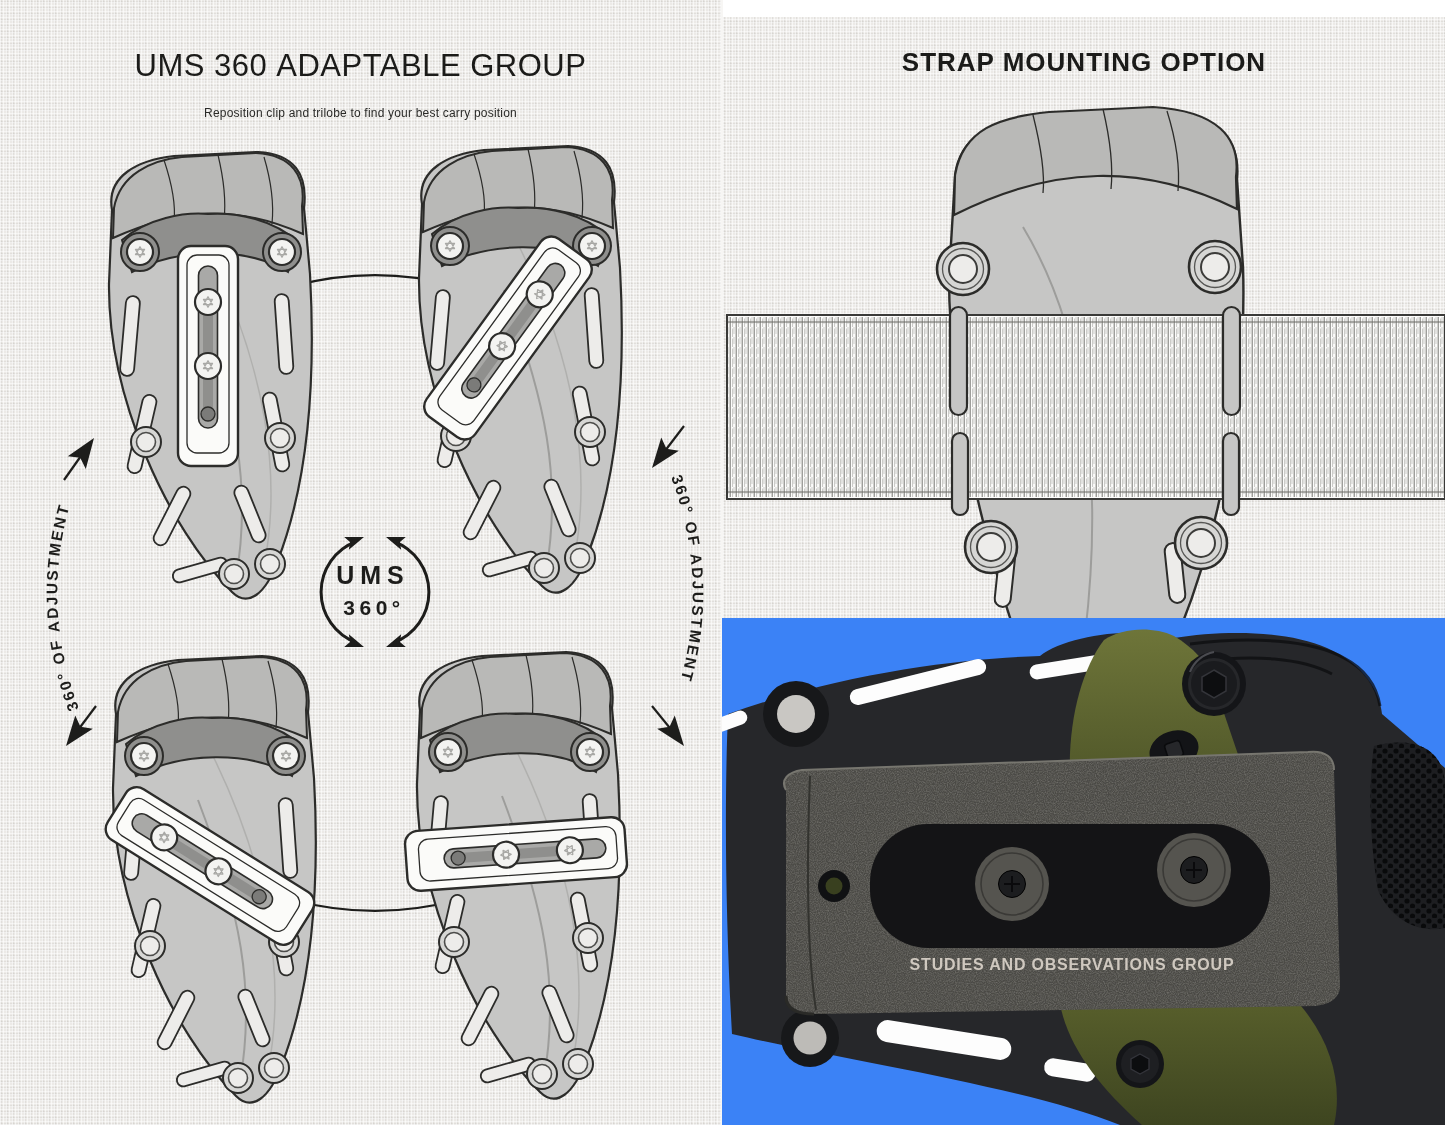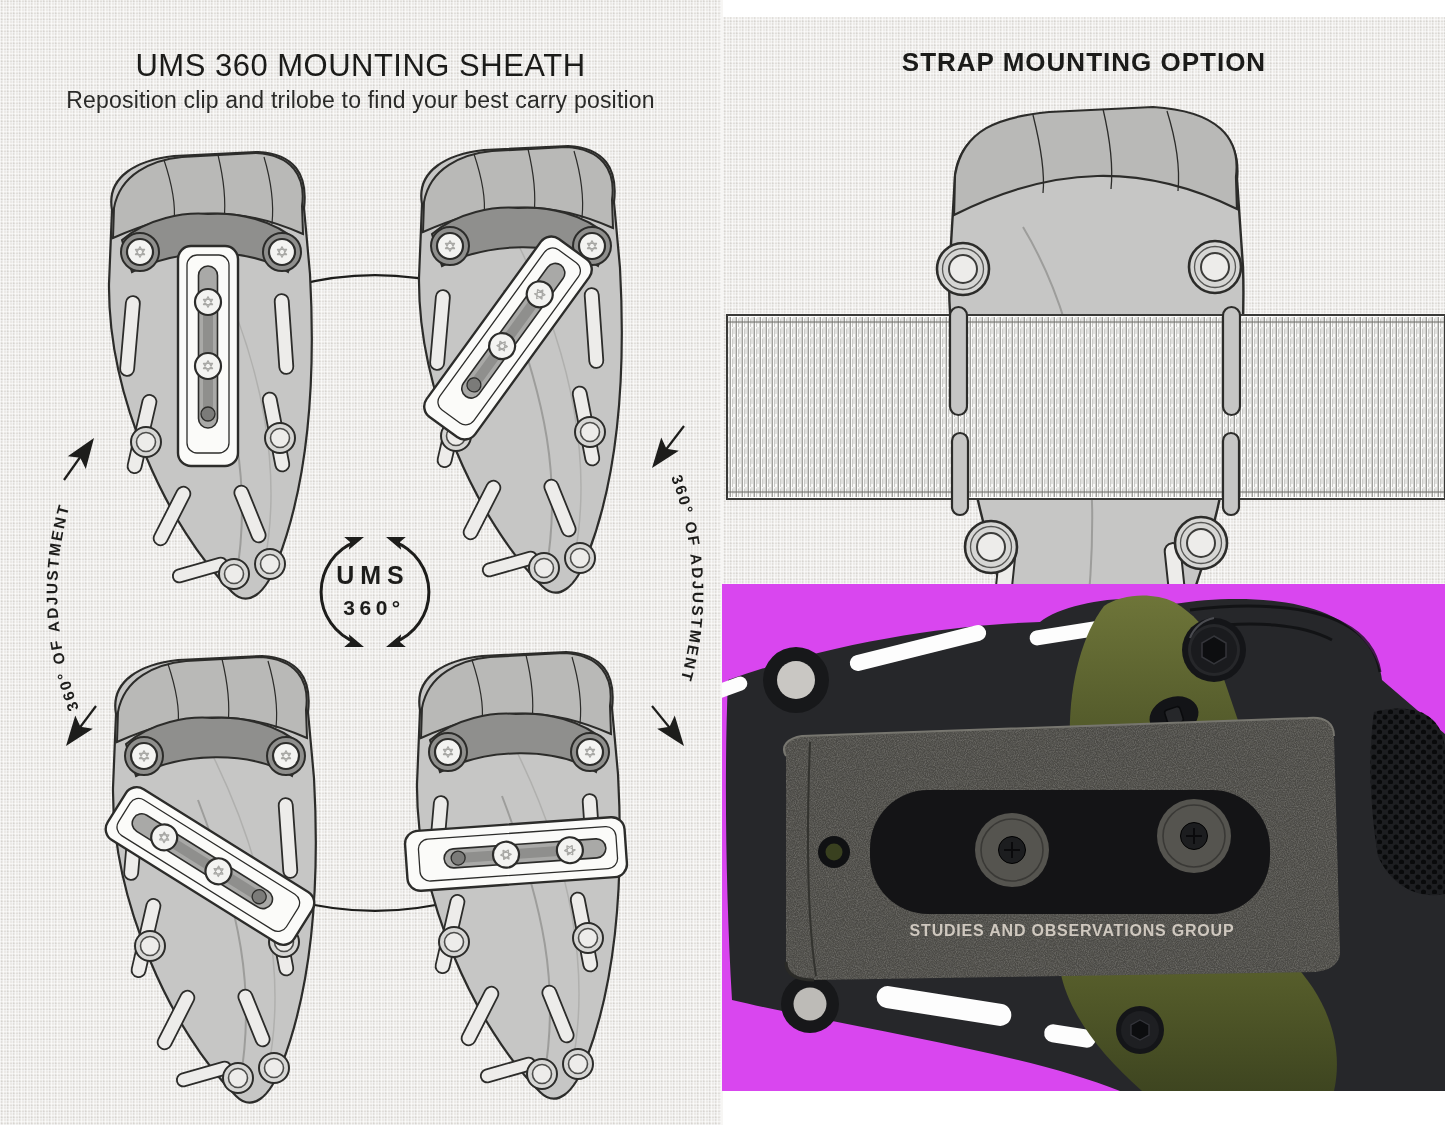--- a/index.html
+++ b/index.html
@@ -9,38 +9,38 @@
     background-color:#eceae7;
     background-image:
       repeating-linear-gradient(90deg, rgba(255,255,255,.6) 0 1px, rgba(0,0,0,0) 1px 3px),
       repeating-linear-gradient(0deg, rgba(255,255,255,.5) 0 1px, rgba(0,0,0,0) 1px 3px),
       repeating-linear-gradient(90deg, rgba(125,122,115,.10) 0 2px, rgba(0,0,0,0) 2px 6px),
       repeating-linear-gradient(0deg, rgba(125,122,115,.10) 0 2px, rgba(0,0,0,0) 2px 6px);
   }
   .panel{position:absolute;overflow:hidden}
   #left-panel{left:0;top:0;width:723px;height:1125px;border-right:2px solid #f7f6f4}
   #strap-panel{left:723px;top:17px;width:722px;height:618px}
-  #photo-panel{left:722px;top:584px;width:723px;height:507px;background:#d946ef}
+  #photo-panel{left:722px;top:618px;width:723px;height:507px;background:#3b82f6}
   .hdr{position:absolute;left:0;right:0;text-align:center;z-index:3}
   #left-header{top:50px}
   #strap-header{top:30px}
   .title{font-size:31px;line-height:1.05;color:#1b1b19;letter-spacing:.5px;font-weight:400;white-space:nowrap}
   .title .strong{font-weight:400}
   .title .rest{font-weight:400;margin-left:9px}
-  .subtitle{font-size:23px;color:#2a2a28;margin-top:4px;letter-spacing:.2px;white-space:nowrap}
+  .subtitle{font-size:12px;color:#2a2a28;margin-top:23px;letter-spacing:.2px;white-space:nowrap}
   .title2{font-size:26px;font-weight:700;color:#1b1b19;letter-spacing:1px;white-space:nowrap}
   .subtitle2{font-size:18.5px;color:#2a2a28;margin-top:7px;letter-spacing:.2px;white-space:nowrap}
   svg{position:absolute;left:0;top:0;display:block}
 </style>
 </head>
 <body>
 
 <section id="left-panel" class="panel canvas-tex">
   <header id="left-header" class="hdr">
-    <div class="title"><span class="strong">UMS 360</span><span class="rest">MOUNTING SHEATH</span></div>
+    <div class="title"><span class="strong">UMS 360</span><span class="rest">ADAPTABLE GROUP</span></div>
     <div class="subtitle">Reposition clip and trilobe to find your best carry position</div>
   </header>
 
   <svg width="723" height="1125" viewBox="0 0 723 1125">
     <defs>
       <path id="arrowHead" d="M0,0 L-30,-11 L-24,0 L-30,11 Z"></path>
       <g id="torx">
         <circle r="13" fill="#f3f3f1" stroke="#2c2c2a" stroke-width="2.2"></circle>
         <path d="M0,-5.2 L4.5,2.6 L-4.5,2.6 Z M0,5.2 L4.5,-2.6 L-4.5,-2.6 Z" fill="none" stroke="#a8a8a5" stroke-width="1.3" stroke-linejoin="round"></path>
       </g>

